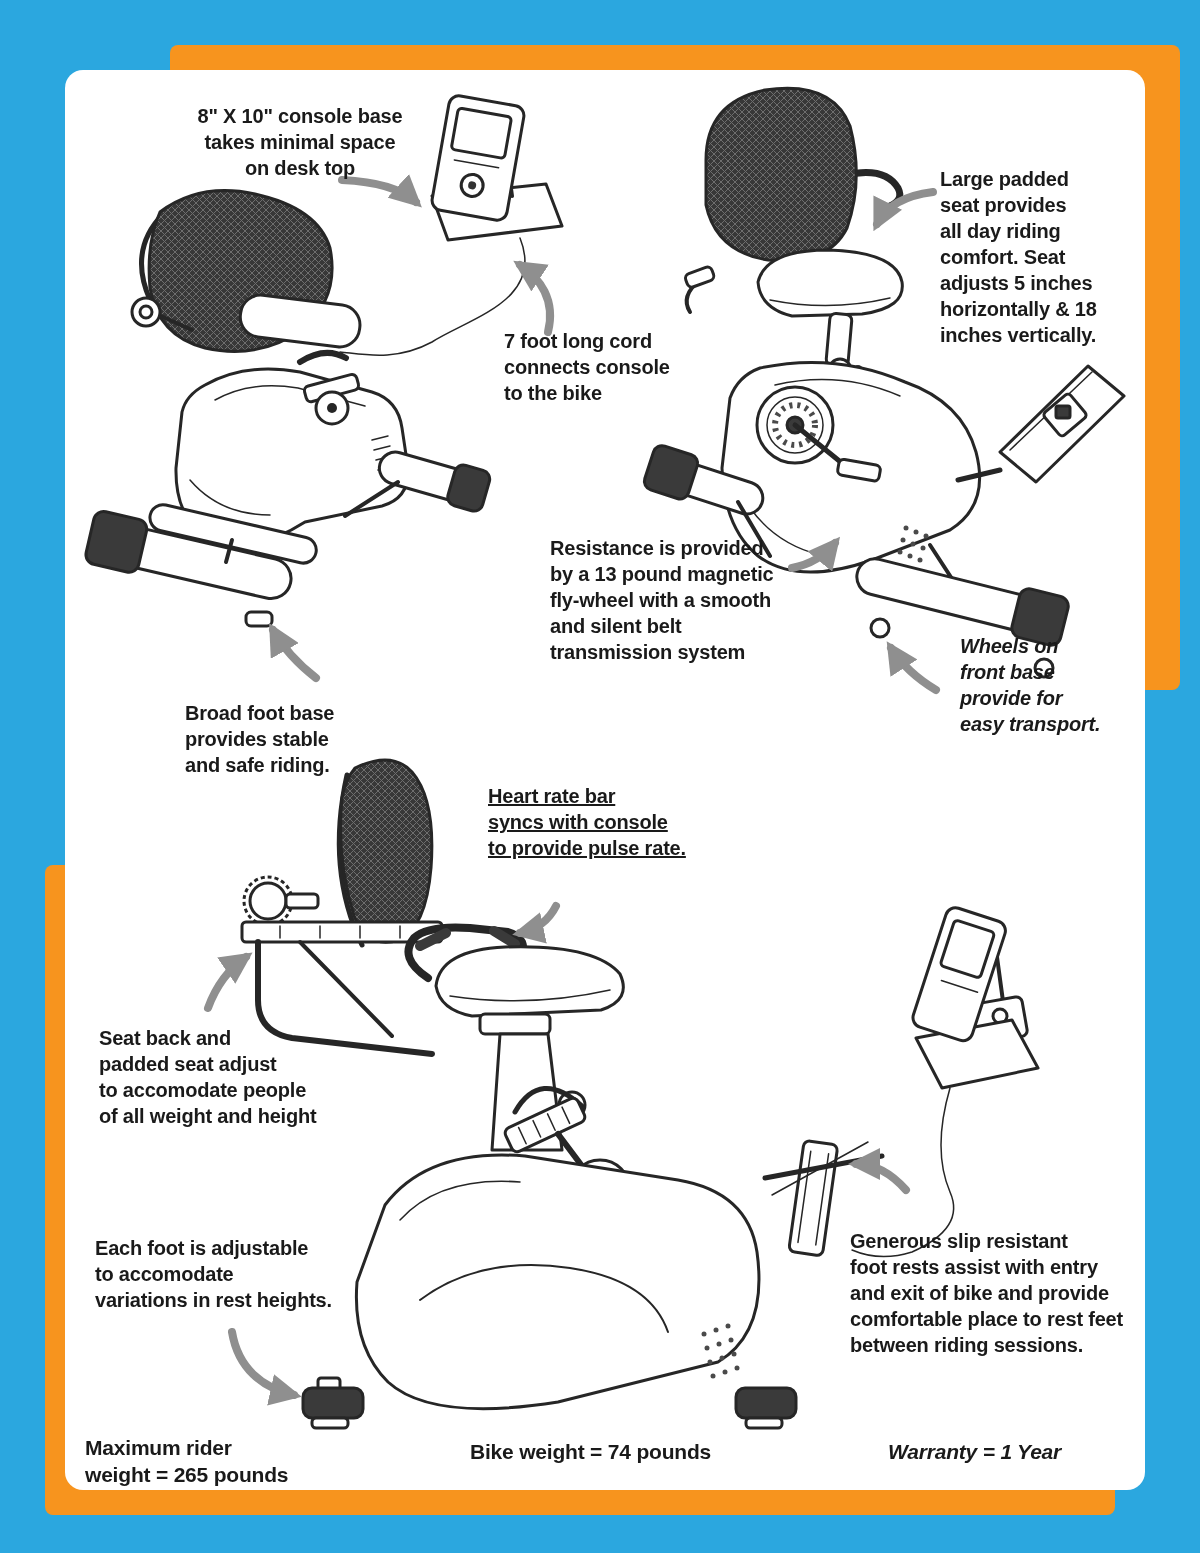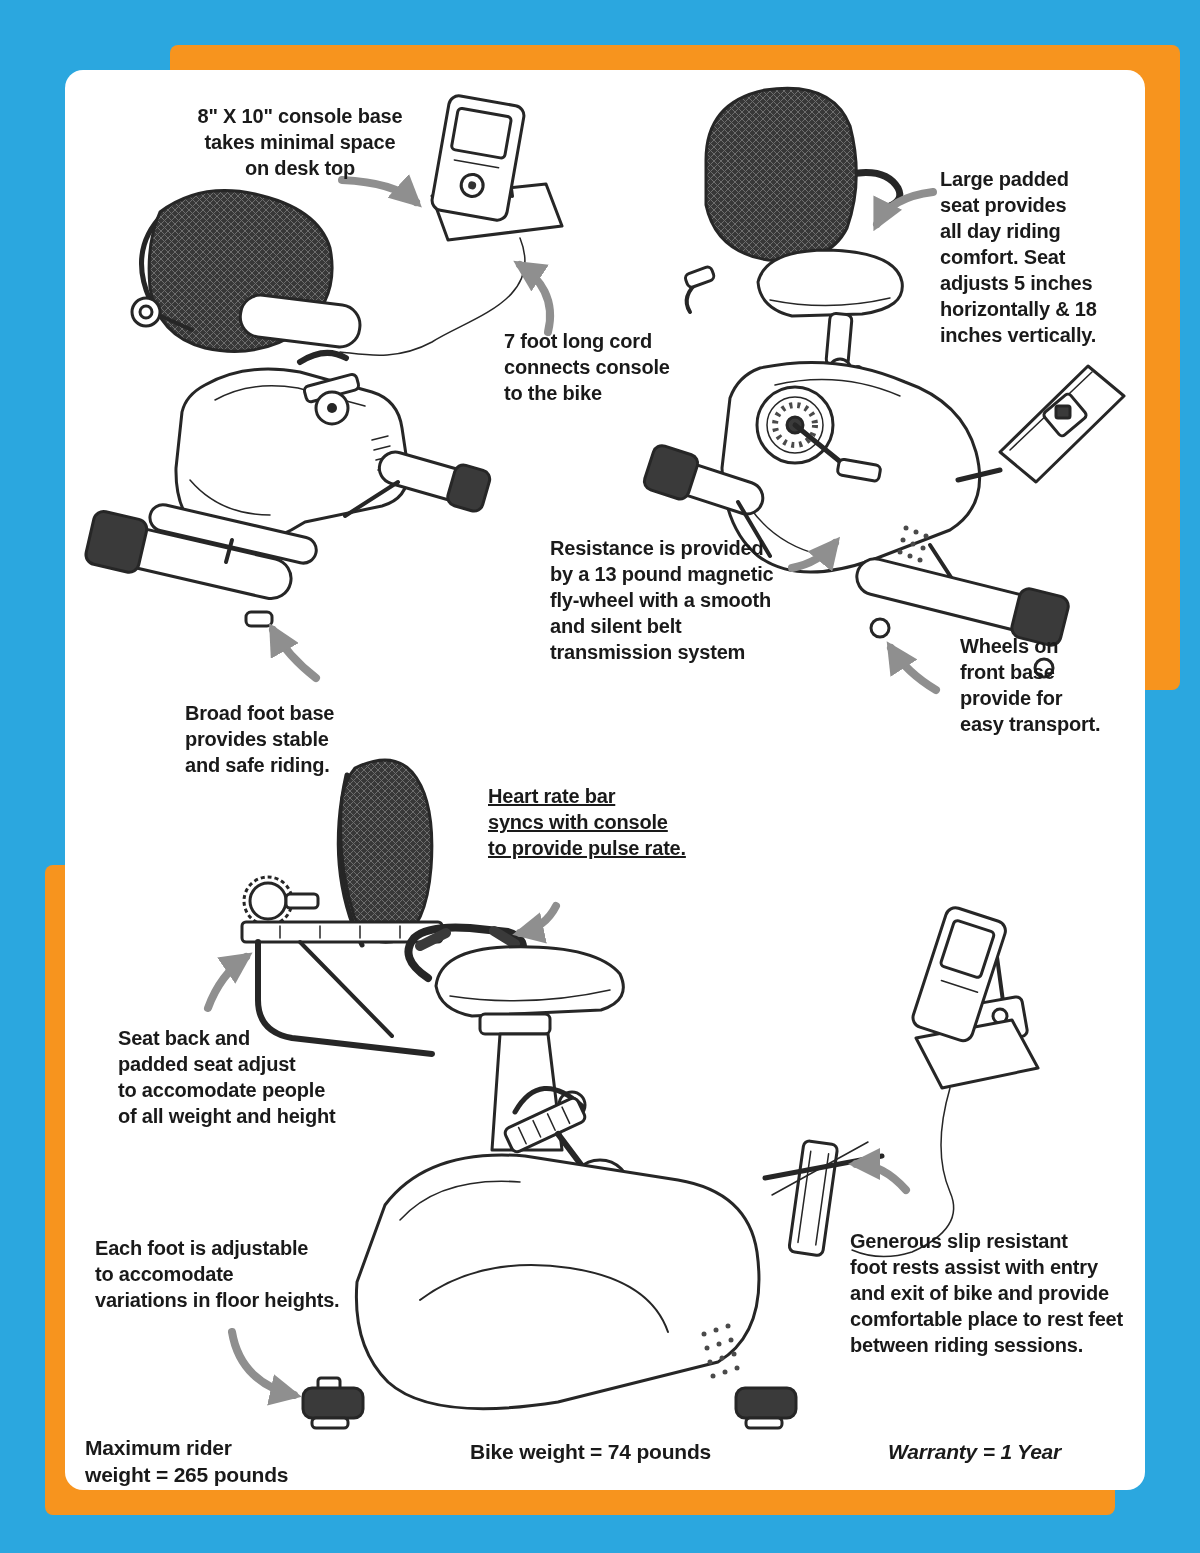--- a/index.html
+++ b/index.html
@@ -251,41 +251,41 @@
 adjusts 5 inches
 horizontally &amp; 18
 inches vertically.</div>
 
   <div class="callout" style="left:550px;top:535px;width:250px;">Resistance is provided
 by a 13 pound magnetic
 fly-wheel with a smooth
 and silent belt
 transmission system</div>
 
-  <div class="callout" style="left:960px;top:633px;width:170px;">Wheels on
+  <div class="callout" style="left:960px;top:633px;width:170px;font-style:italic;">Wheels on
 front base
 provide for
 easy transport.</div>
 
   <div class="callout" style="left:185px;top:700px;width:200px;">Broad foot base
 provides stable
 and safe riding.</div>
 
   <div class="callout" style="left:488px;top:783px;width:230px;text-decoration:underline;">Heart rate bar
 syncs with console
 to provide pulse rate.</div>
 
-  <div class="callout" style="left:118px;top:1025px;width:250px;">Seat back and
+  <div class="callout" style="left:99px;top:1025px;width:250px;">Seat back and
 padded seat adjust
 to accomodate people
 of all weight and height</div>
 
   <div class="callout" style="left:95px;top:1235px;width:260px;">Each foot is adjustable
 to accomodate
-variations in floor heights.</div>
+variations in rest heights.</div>
 
   <div class="callout" style="left:850px;top:1228px;width:300px;">Generous slip resistant
 foot rests assist with entry
 and exit of bike and provide
 comfortable place to rest feet
 between riding sessions.</div>
 
   <div class="callout stat" style="left:85px;top:1405px;width:220px;margin-top:29px;">Maximum rider
 weight = 265 pounds</div>
 

